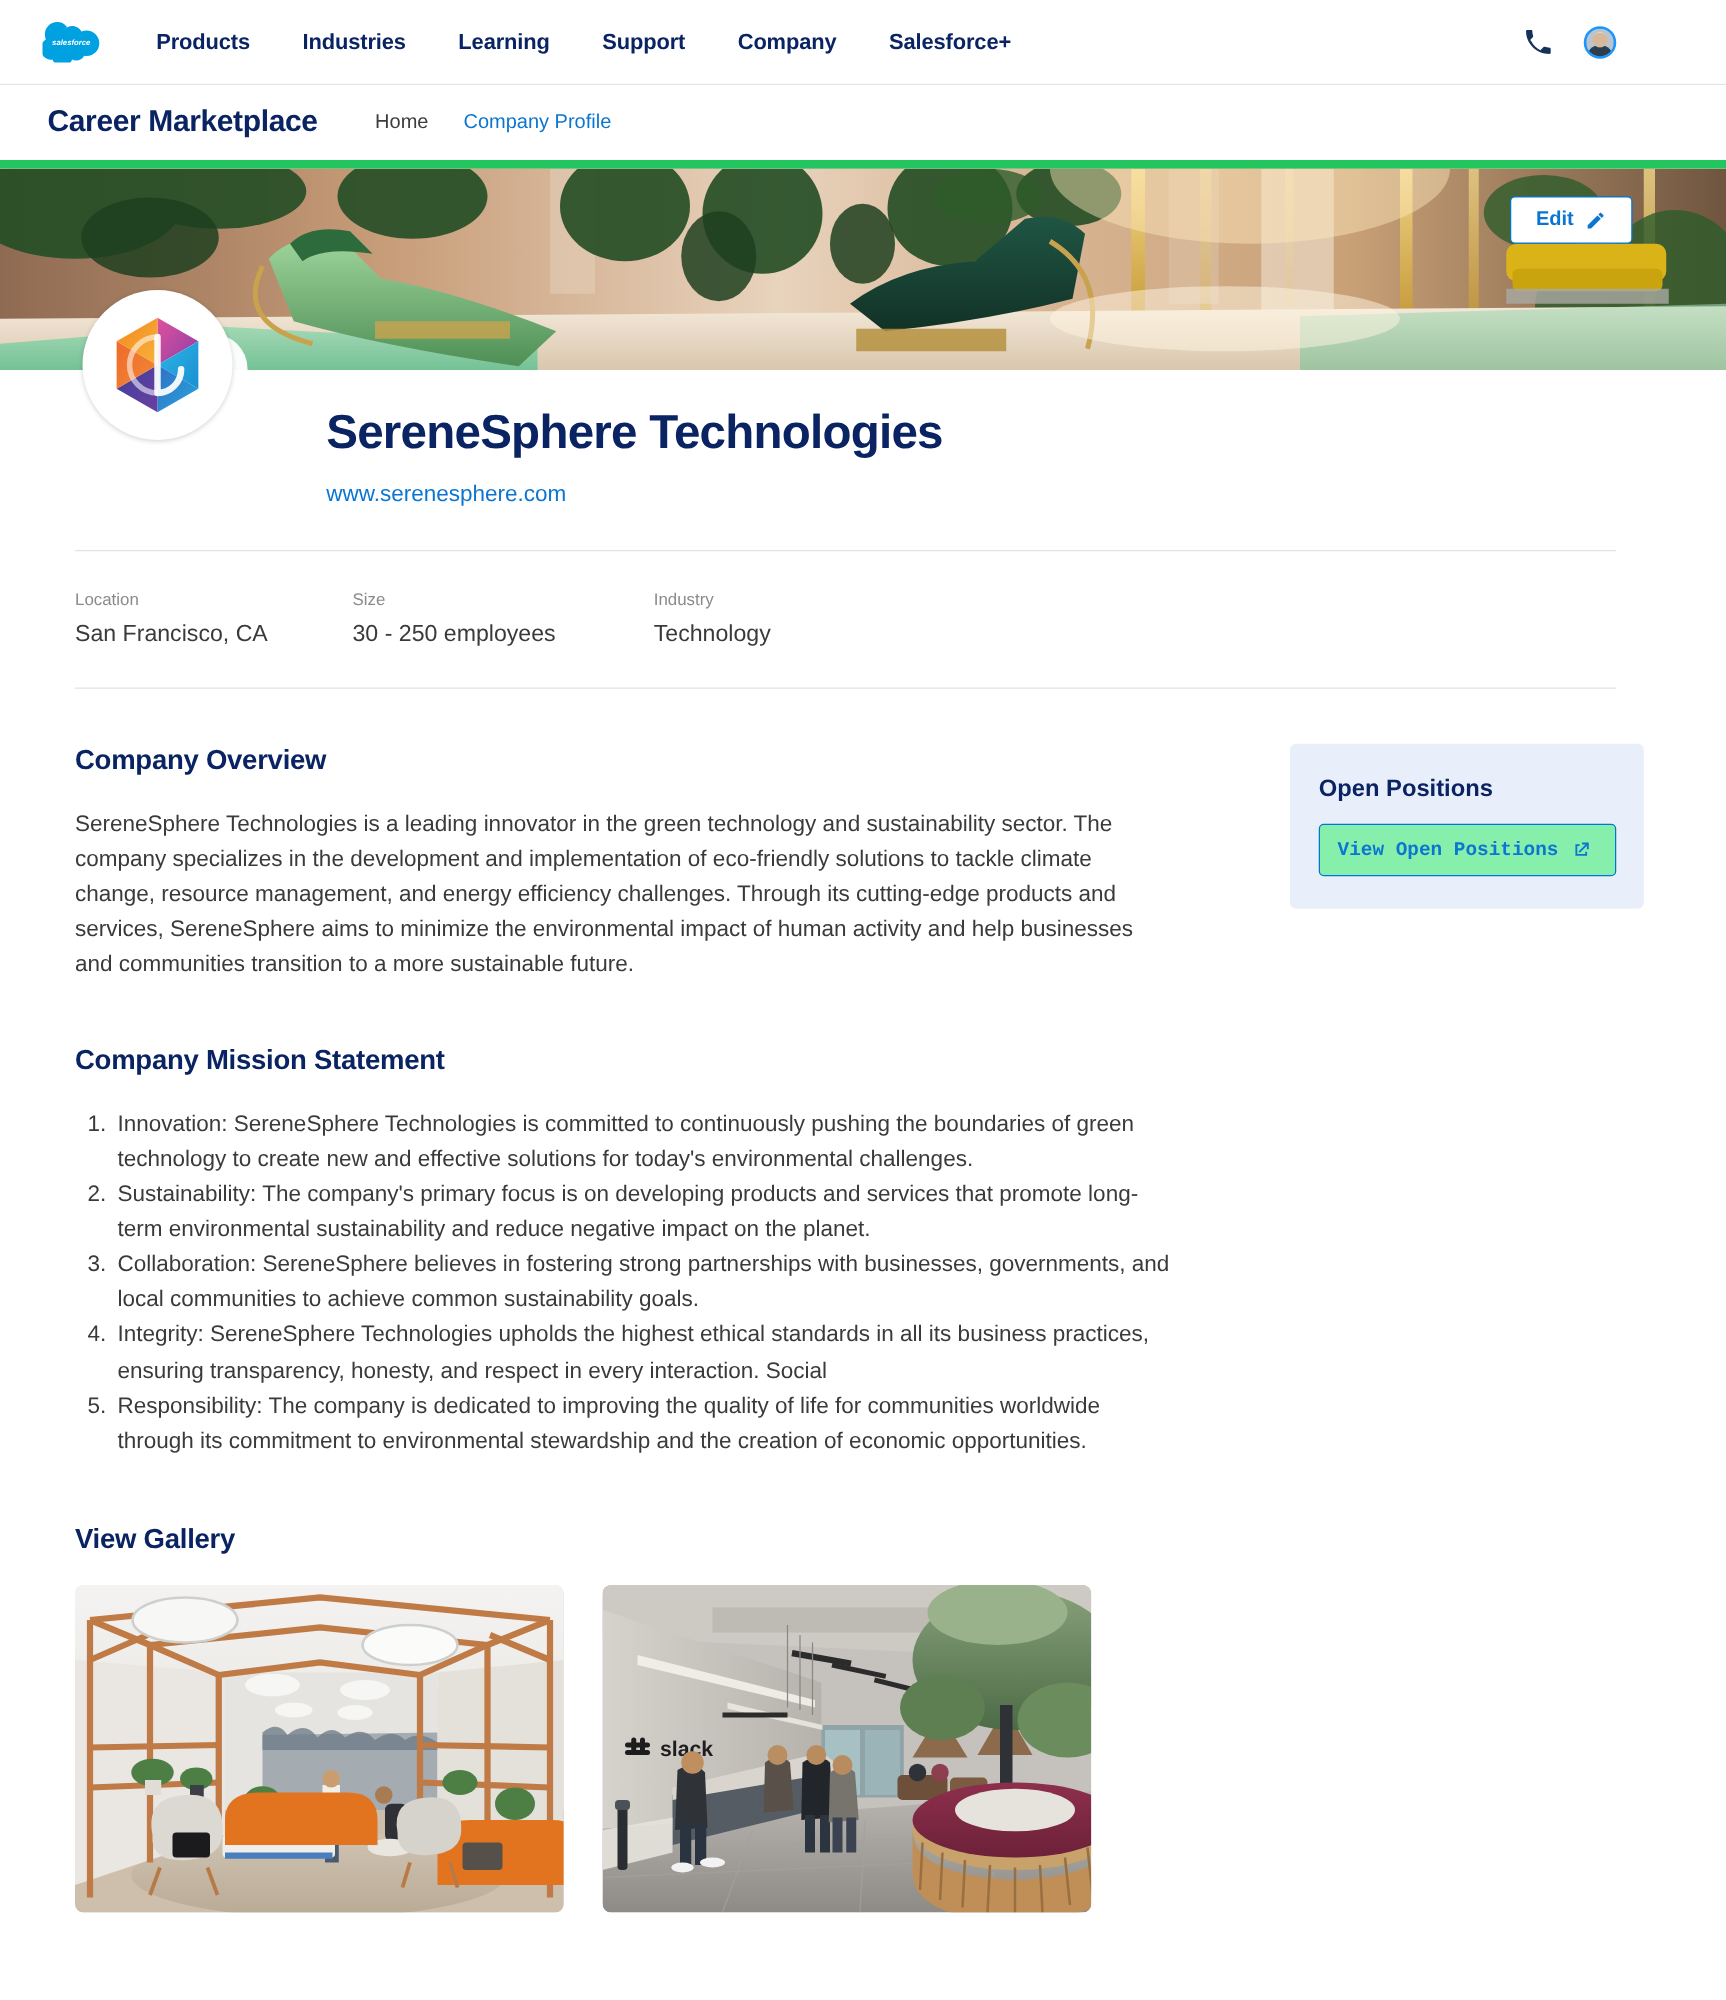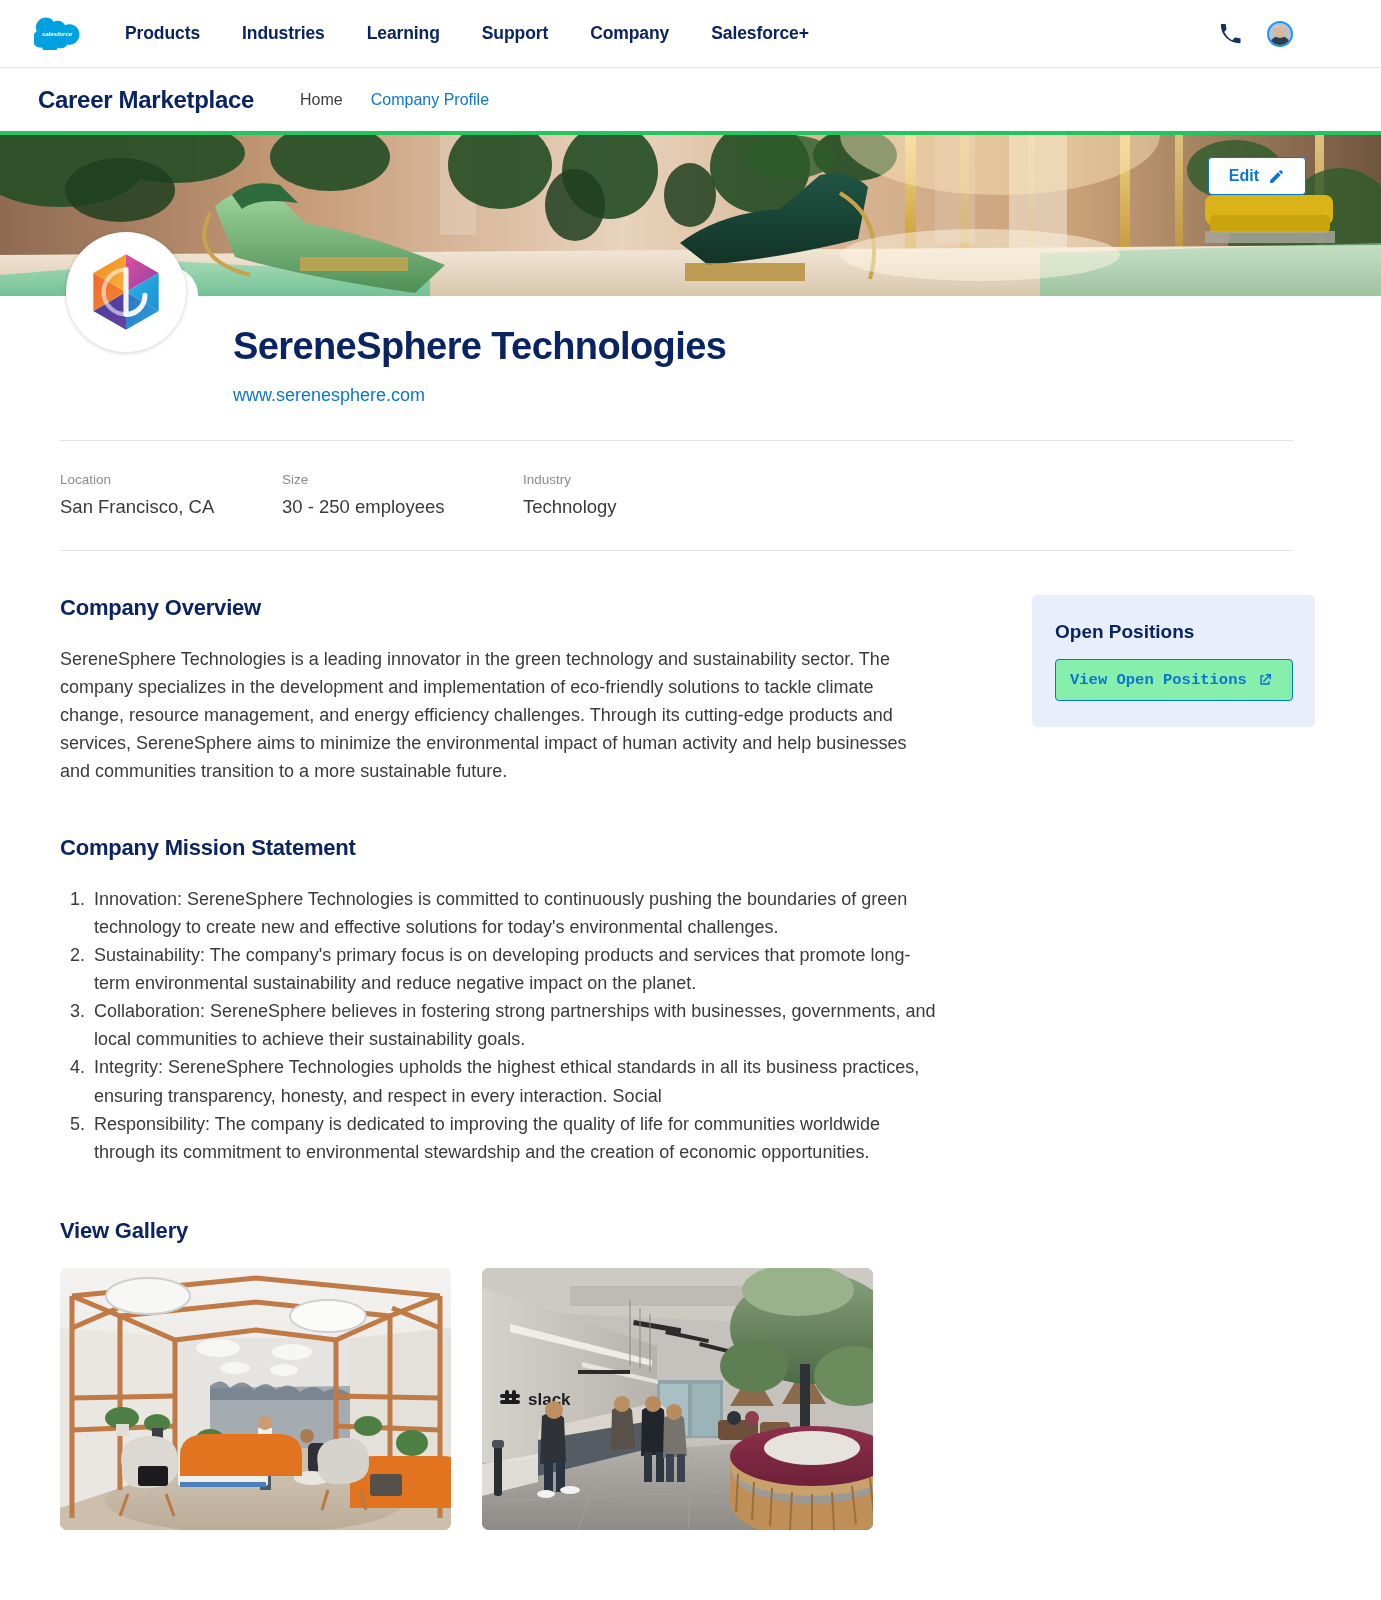--- a/index.html
+++ b/index.html
@@ -80,21 +80,21 @@
     z-index:2;
   }
 
   
   .sub-nav {
     height: 67px;
     display: flex;
     align-items: center;
     padding: 0 38px;
     background: #ffffff;
-    border-bottom: 4px solid #22c55e;
+    border-bottom: 7px solid #22c55e;
   }
   .brand-title {
     font-size: 24px;
     font-weight: bold;
     color: #0a2463;
     letter-spacing: -0.3px;
     margin-right: 32px;
   }
   .sub-nav-link {
     font-size: 16px;
@@ -127,21 +127,21 @@
     cursor: pointer;
     z-index: 4;
   }
   .edit-button span {
     color: #0b76d1;
     font-size: 16px;
     font-weight: bold;
   }
 
   
-  .profile-wrap { position: relative; }
+  .profile-wrap { position: relative; padding-left: 28px; }
   .company-logo {
     position: absolute;
     left: 66px;
     top: -64px;
     width: 120px;
     height: 120px;
     border-radius: 50%;
     background: #ffffff;
     box-shadow: 0 1px 4px rgba(0,0,0,.18);
     display: flex;
@@ -482,21 +482,21 @@
     <div>
       <div class="section-heading">Company Overview</div>
       <div class="overview-text">SereneSphere Technologies is a leading innovator in the green technology and sustainability sector. The company specializes in the development and implementation of eco-friendly solutions to tackle climate change, resource management, and energy efficiency challenges. Through its cutting-edge products and services, SereneSphere aims to minimize the environmental impact of human activity and help businesses and communities transition to a more sustainable future.</div>
     </div>
 
     <div class="mission-block">
       <div class="section-heading">Company Mission Statement</div>
       <ol class="mission-list">
         <li>Innovation: SereneSphere Technologies is committed to continuously pushing the boundaries of green technology to create new and effective solutions for today's environmental challenges.</li>
         <li>Sustainability: The company's primary focus is on developing products and services that promote long-term environmental sustainability and reduce negative impact on the planet.</li>
-        <li>Collaboration: SereneSphere believes in fostering strong partnerships with businesses, governments, and local communities to achieve their sustainability goals.</li>
+        <li>Collaboration: SereneSphere believes in fostering strong partnerships with businesses, governments, and local communities to achieve common sustainability goals.</li>
         <li>Integrity: SereneSphere Technologies upholds the highest ethical standards in all its business practices, ensuring transparency, honesty, and respect in every interaction. Social</li>
         <li>Responsibility: The company is dedicated to improving the quality of life for communities worldwide through its commitment to environmental stewardship and the creation of economic opportunities.</li>
       </ol>
     </div>
 
   </div>
 
   <div class="right-col">
     <div class="positions-card">
       <div class="positions-title">Open Positions</div>

